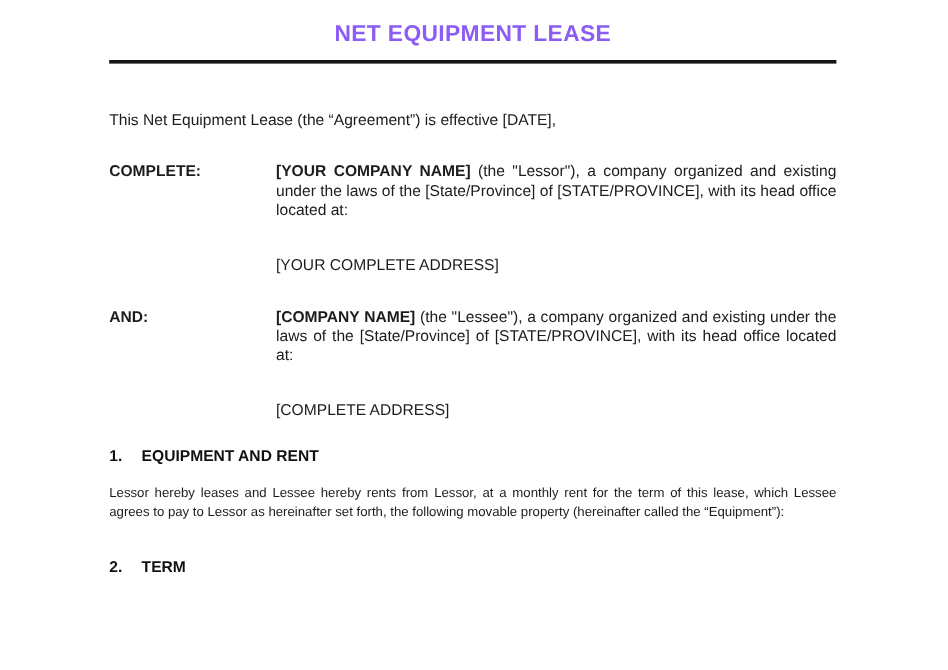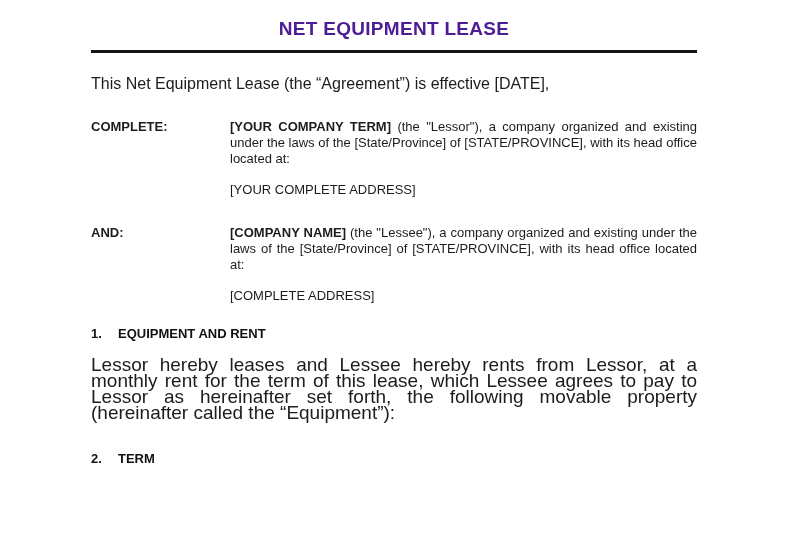--- a/index.html
+++ b/index.html
@@ -22,81 +22,81 @@
     padding: 18px 93px 0 91px;
     background: #ffffff;
   }
   .doc-title {
     margin: 0;
     text-align: center;
     font-size: 19px;
     line-height: 22px;
     font-weight: bold;
     letter-spacing: 0.3px;
-    color: #4c1d95;
+    color: #8b5cf6;
   }
   .title-rule {
     height: 3px;
     background: #151515;
     margin: 10px 0 0 0;
   }
   .intro {
-    margin: 23px 0 0 0;
-    font-size: 16px;
+    margin: 39px 0 0 0;
+    font-size: 13px;
     line-height: 16px;
   }
   .party {
     display: flex;
     margin-top: 27px;
     font-size: 13px;
     line-height: 16px;
   }
   .party-label {
     flex: none;
     width: 139px;
     font-weight: bold;
   }
   .party-body { flex: 1; }
   .party-desc {
     margin: 0;
     text-align: justify;
   }
   .party-name { font-weight: bold; }
-  .party-address { margin: 15px 0 0 0; }
+  .party-address { margin: 30px 0 0 0; }
   .doc-section { margin-top: 22px; }
   .doc-section + .doc-section { margin-top: 30px; }
   .section-heading {
     display: flex;
     font-size: 13px;
     line-height: 16px;
     font-weight: bold;
     color: #111111;
   }
   .section-number { flex: none; width: 27px; }
   .doc-para {
     margin: 15px 0 0 0;
-    font-size: 19px;
+    font-size: 11px;
     line-height: 16px;
     text-align: justify;
   }
 </style>
 </head>
 <body>
 
 <div class="page">
 
   <h1 class="doc-title">NET EQUIPMENT LEASE</h1>
   <div class="title-rule"></div>
 
   <p class="intro">This Net Equipment Lease (the “Agreement”) is effective [DATE],</p>
 
   <div class="party">
     <div class="party-label">COMPLETE:</div>
     <div class="party-body">
-      <p class="party-desc"><span class="party-name">[YOUR COMPANY TERM]</span><span> (the "Lessor"), a company organized and existing under the laws of the [State/Province] of [STATE/PROVINCE], with its head office located at:</span></p>
+      <p class="party-desc"><span class="party-name">[YOUR COMPANY NAME]</span><span> (the "Lessor"), a company organized and existing under the laws of the [State/Province] of [STATE/PROVINCE], with its head office located at:</span></p>
       <p class="party-address">[YOUR COMPLETE ADDRESS]</p>
     </div>
   </div>
 
   <div class="party">
     <div class="party-label">AND:</div>
     <div class="party-body">
       <p class="party-desc"><span class="party-name">[COMPANY NAME]</span><span> (the "Lessee"), a company organized and existing under the laws of the [State/Province] of [STATE/PROVINCE], with its head office located at:</span></p>
       <p class="party-address">[COMPLETE ADDRESS]</p>
     </div>

